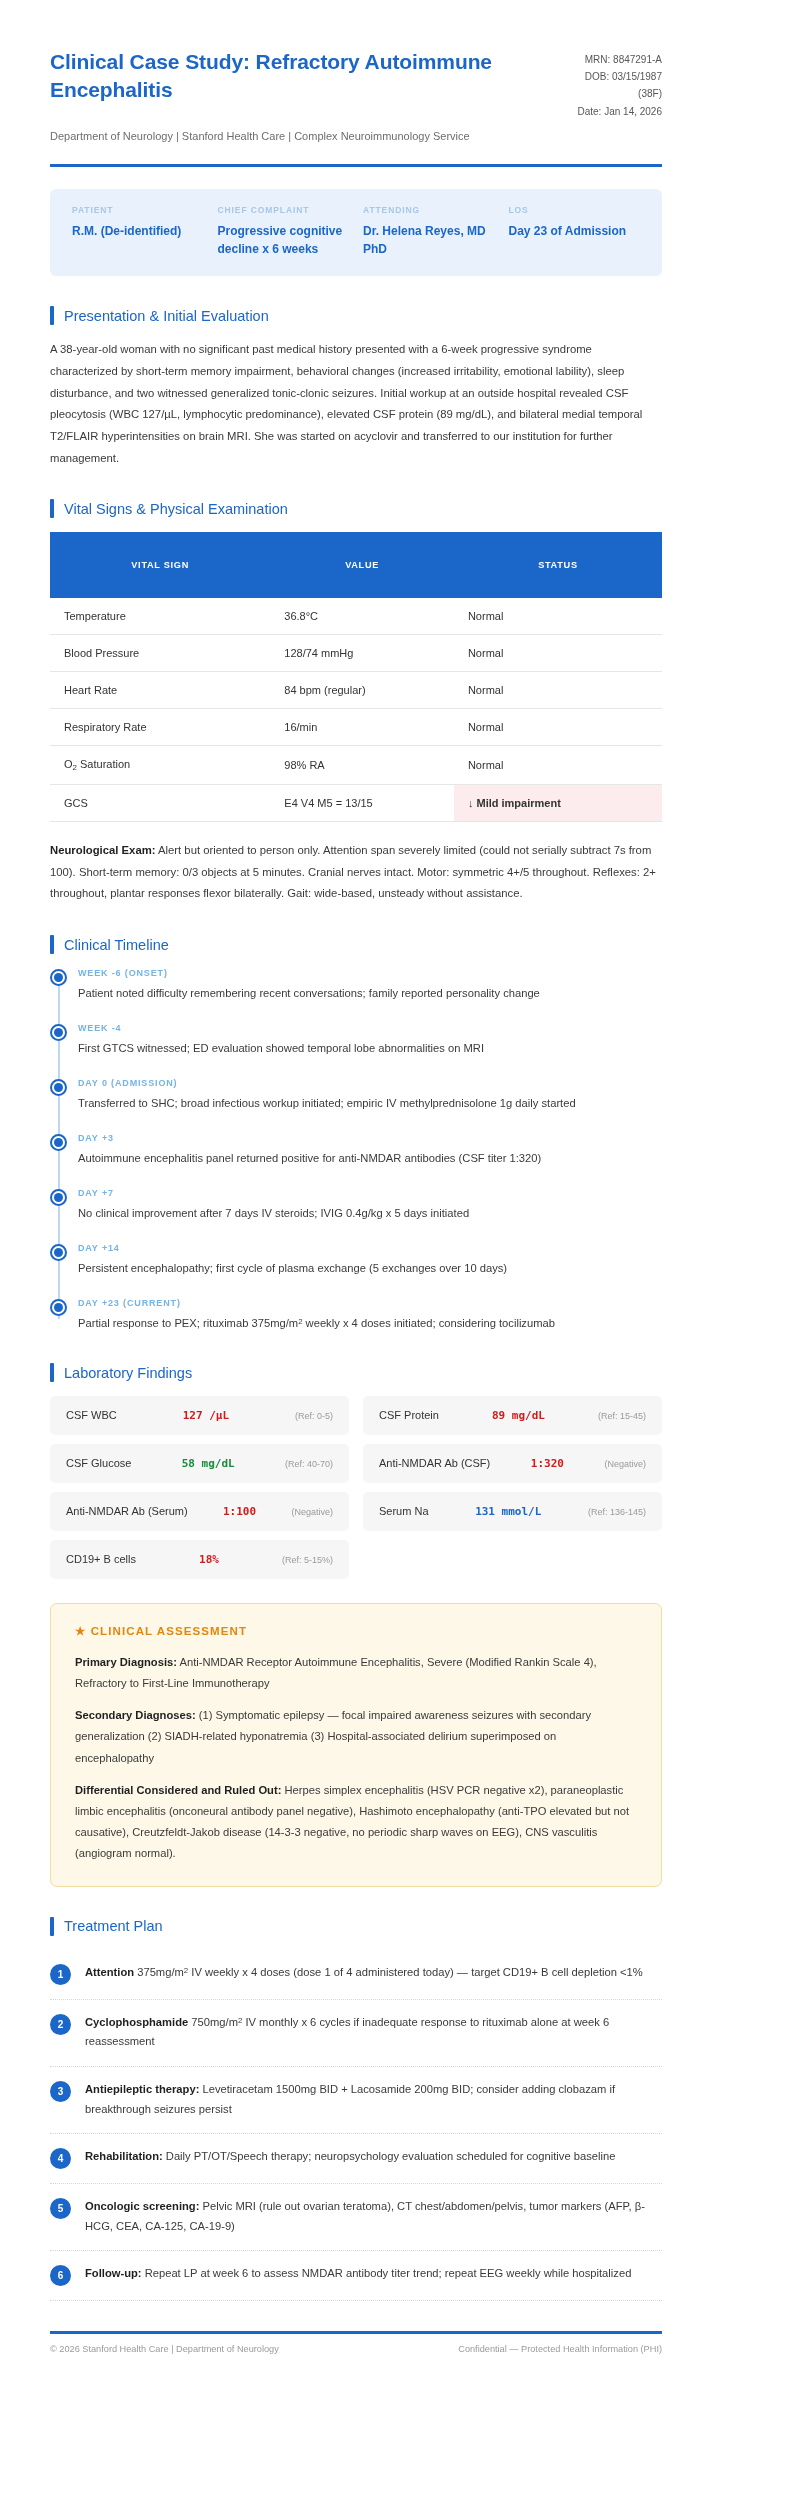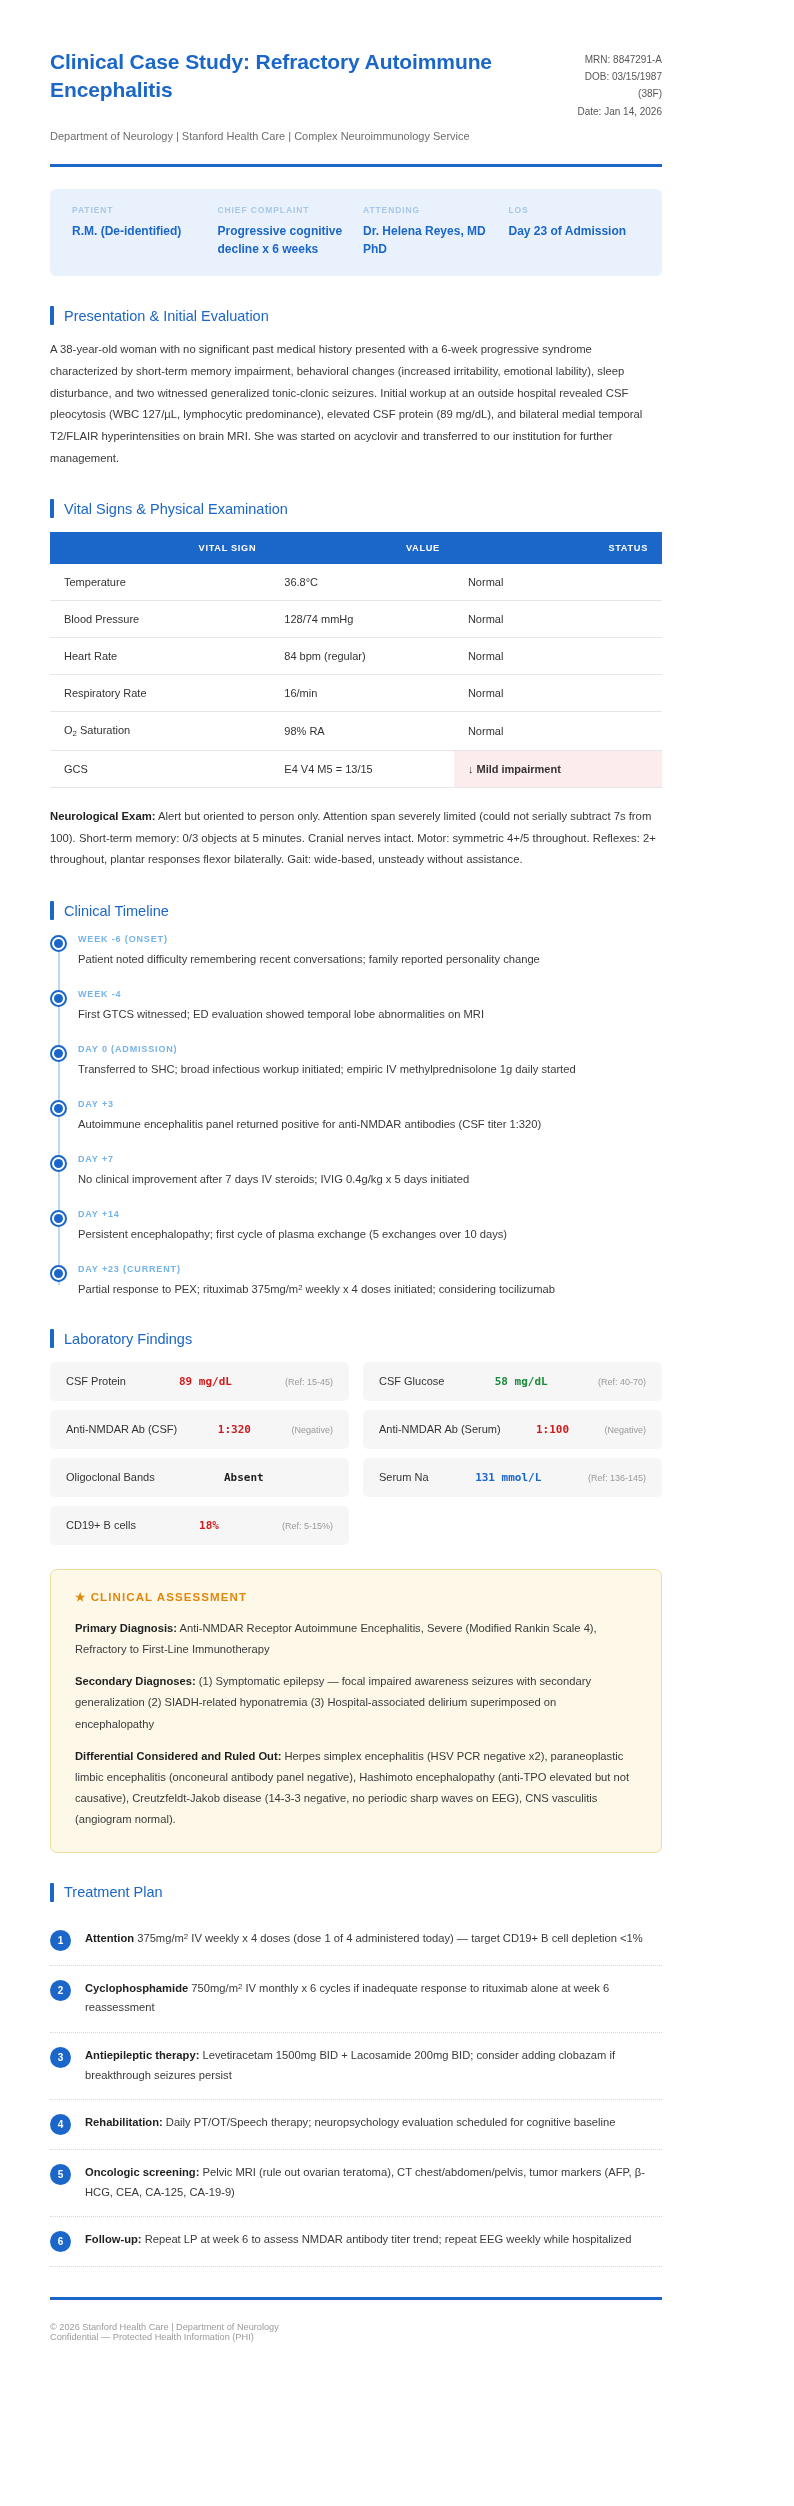--- a/index.html
+++ b/index.html
@@ -116,22 +116,22 @@
     border-collapse: collapse;
     font-size: 11px;
   }
   table.vitals thead th {
     background: #1b66c9;
     color: #ffffff;
     font-size: 9.2px;
     font-weight: bold;
     letter-spacing: 0.7px;
     text-transform: uppercase;
-    text-align: right;
-    padding: 11px 14px;
+    text-align: center;
+    padding: 28px 14px;
   }
   table.vitals thead th.c1 { width: 36%; }
   table.vitals thead th.c2 { width: 30%; }
   table.vitals tbody td {
     padding: 12px 14px;
     border-bottom: 1px solid #e6e6e6;
     color: #333333;
     vertical-align: middle;
   }
   table.vitals tbody tr:last-child td { border-bottom: 1px solid #e6e6e6; }
@@ -297,24 +297,23 @@
 
   
   .footer-rule {
     height: 2.5px;
     background: #1b66c9;
     margin-top: 30px;
   }
   .footer {
     display: flex;
     justify-content: space-between;
-    padding: 22px 0 40px 0;
+    padding: 10px 0 40px 0;
     font-size: 9.2px;
     color: #9b9b9b;
-    flex-direction: column;
   }
 </style>
 </head>
 <body>
 
 <div class="page">
 
   <div class="doc-header">
     <div class="header-left">
       <div class="doc-title">Clinical Case Study: Refractory Autoimmune Encephalitis</div>
@@ -451,43 +450,43 @@
       </div>
   </div>
 
   <div class="section">
     <div class="section-heading">
       <span class="section-bar"></span>
       <span class="section-title">Laboratory Findings</span>
     </div>
     <div class="lab-grid" id="lab-grid">
         <div class="lab-cell">
+          <span class="lab-name">CSF WBC</span>
+          <span class="lab-value high">127 /µL</span>
+          <span class="lab-ref">(Ref: 0-5)</span>
+        </div>
+        <div class="lab-cell">
           <span class="lab-name">CSF Protein</span>
           <span class="lab-value high">89 mg/dL</span>
           <span class="lab-ref">(Ref: 15-45)</span>
         </div>
         <div class="lab-cell">
           <span class="lab-name">CSF Glucose</span>
           <span class="lab-value normal">58 mg/dL</span>
           <span class="lab-ref">(Ref: 40-70)</span>
         </div>
         <div class="lab-cell">
           <span class="lab-name">Anti-NMDAR Ab (CSF)</span>
           <span class="lab-value high">1:320</span>
           <span class="lab-ref">(Negative)</span>
         </div>
         <div class="lab-cell">
           <span class="lab-name">Anti-NMDAR Ab (Serum)</span>
           <span class="lab-value high">1:100</span>
           <span class="lab-ref">(Negative)</span>
-        </div>
-        <div class="lab-cell">
-          <span class="lab-name">Oligoclonal Bands</span>
-          <span class="lab-value plain">Absent</span>
-          <span class="lab-ref"></span>
         </div>
         <div class="lab-cell">
           <span class="lab-name">Serum Na</span>
           <span class="lab-value low">131 mmol/L</span>
           <span class="lab-ref">(Ref: 136-145)</span>
         </div>
         <div class="lab-cell">
           <span class="lab-name">CD19+ B cells</span>
           <span class="lab-value high">18%</span>
           <span class="lab-ref">(Ref: 5-15%)</span>

